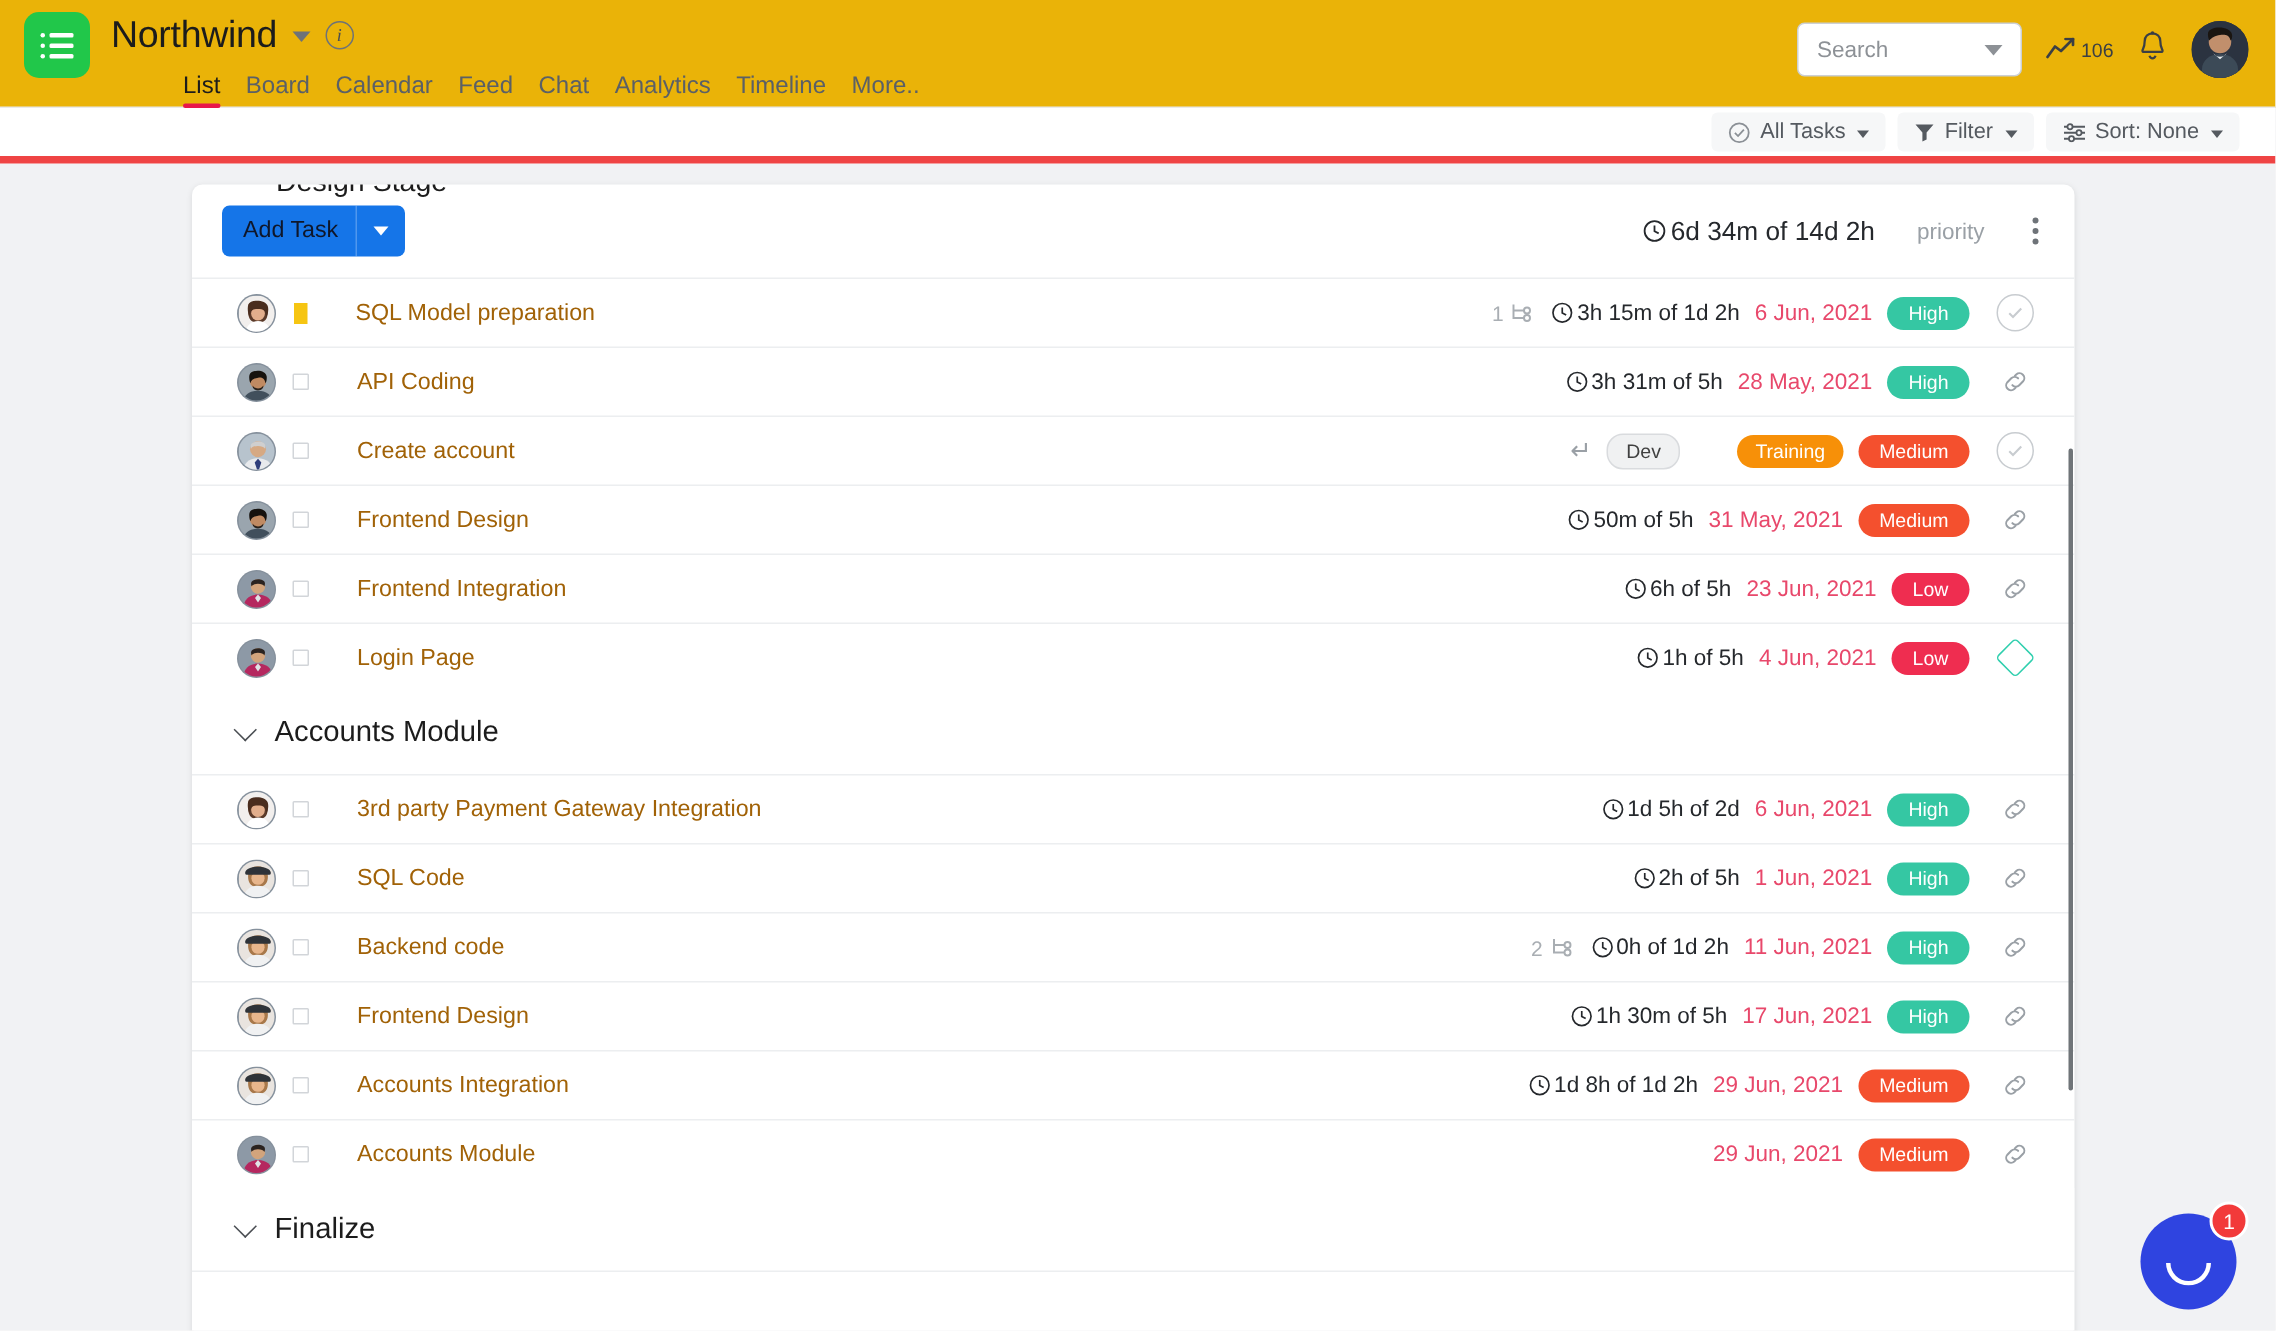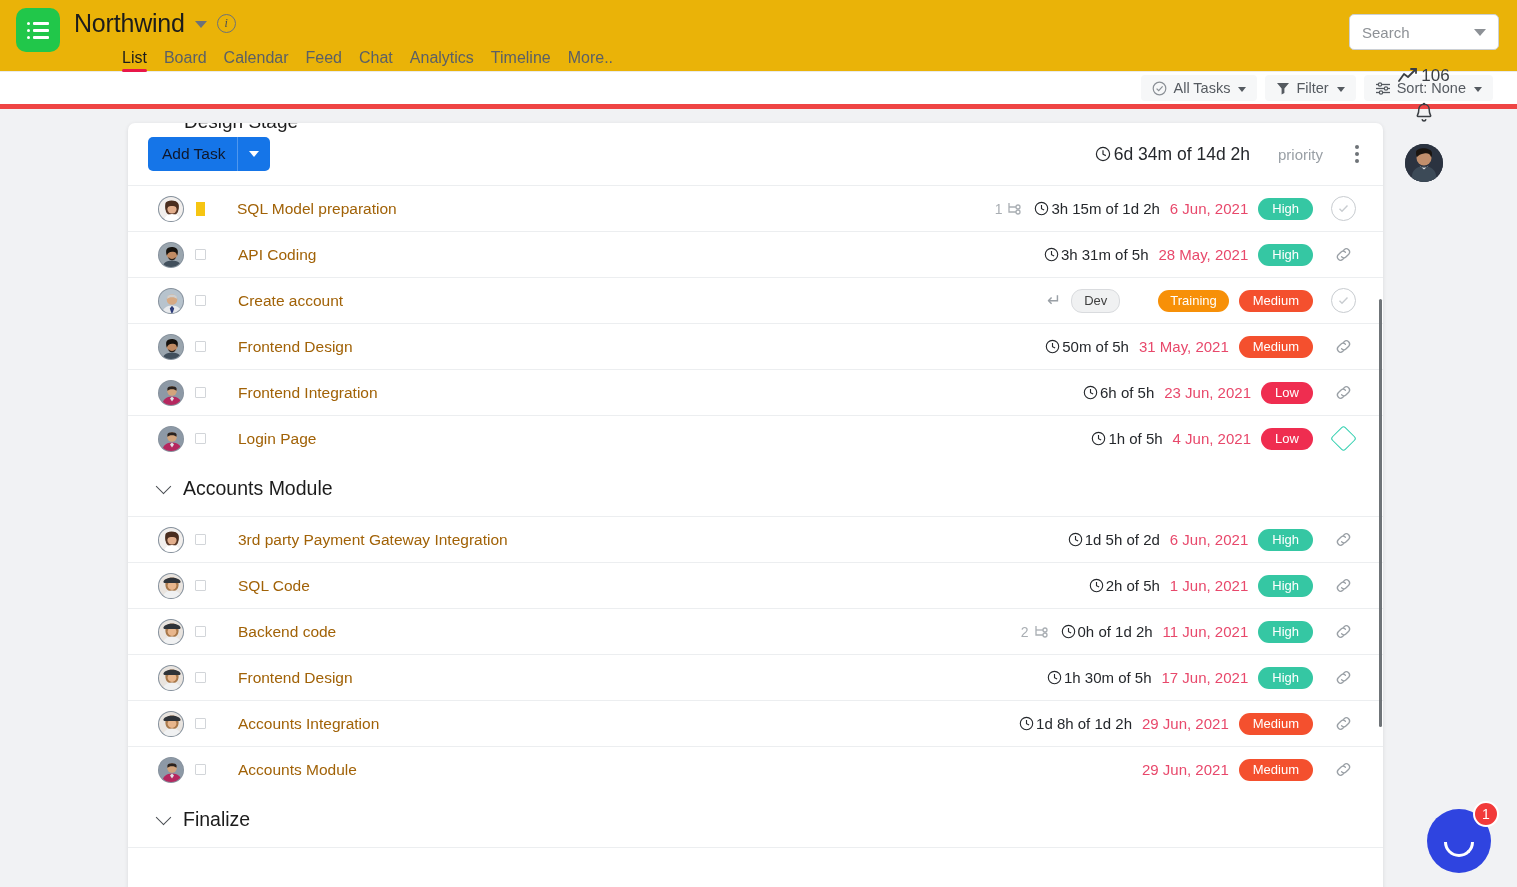--- a/index.html
+++ b/index.html
@@ -59,35 +59,35 @@
     position: relative; white-space: nowrap;
   }
   .tab.active { color: #1c1c1c; margin-left: 48px; }
   .tab.active::after {
     content: ""; position: absolute; left: 0; right: 0; bottom: 0;
     height: 3px; background: #e8174a; border-radius: 2px;
   }
 
   .topbar-right {
     position: absolute; right: 18px; top: 14px;
-    display: flex; align-items: center; gap: 16px; flex-direction: column;
+    display: flex; align-items: center; gap: 16px;
   }
   .search-box {
     width: 150px; height: 36px; border: 1px solid #ccd0d4; border-radius: 5px;
     display: flex; align-items: center; justify-content: space-between;
     padding: 0 12px; background: #fff; cursor: text;
   }
   .search-box .ph { font-size: 15px; color: #8d9196; }
   .search-box .cdn {
     width: 0; height: 0; border-left: 6px solid transparent;
     border-right: 6px solid transparent; border-top: 7px solid #8d9196;
   }
   .stat-chip {
     display: flex; align-items: center; gap: 3px;
-    font-size: 17px; color: #3b3f44; cursor: pointer;
+    font-size: 13px; color: #3b3f44; cursor: pointer;
   }
   .bell { cursor: pointer; }
   .avatar-top {
     width: 38px; height: 38px; border-radius: 50%; overflow: hidden;
     background: #2f3640; cursor: pointer; flex: none;
   }
 
   
   .subbar {
     height: 37px; background: #fff; border-bottom: 5px solid #ef4444;

